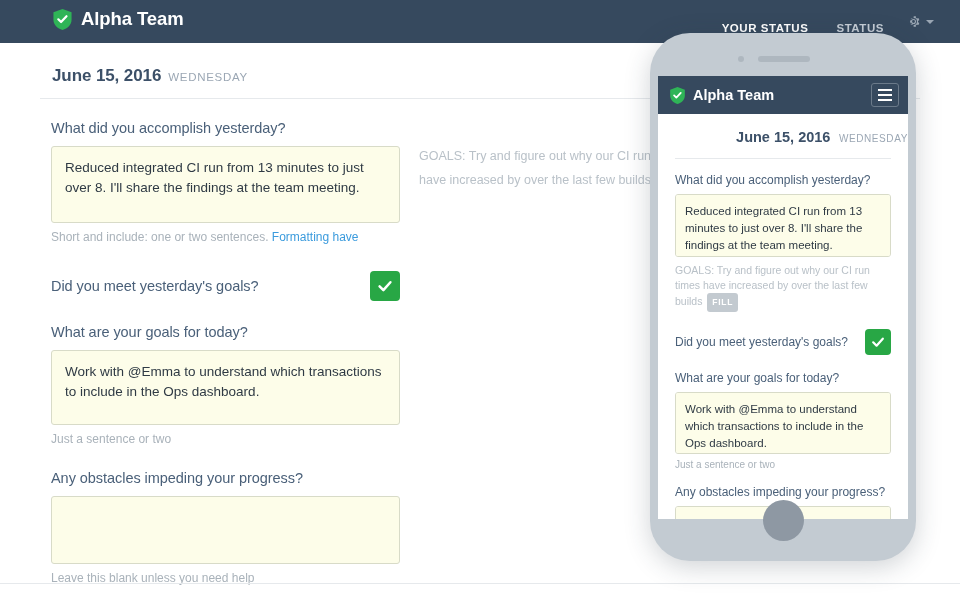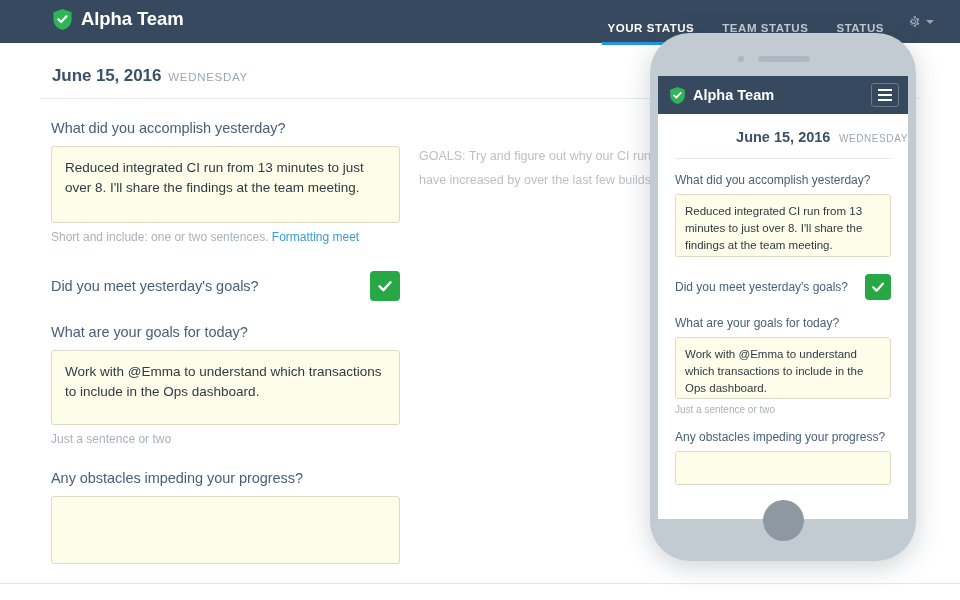--- a/index.html
+++ b/index.html
@@ -413,23 +413,20 @@
         <path d="M6.6 11.8 L9.5 14.7 L15.2 8.6" stroke="#ffffff" stroke-width="2.3" fill="none" stroke-linecap="round" stroke-linejoin="round"></path>
       </svg>
       <span class="brand-name">Alpha Team</span>
     </div>
 
     <div class="nav">
       <div class="nav-item active">
         <span>YOUR STATUS</span>
       </div>
       <div class="nav-item">
-        <span>TEAM STATUS</span>
-      </div>
-      <div class="nav-item">
         <span>STATUS</span>
       </div>
       <div class="nav-gear">
         <svg class="gear-glyph" width="15" height="15" viewBox="0 0 20 20">
           <path fill="#9aa6b3" d="M10 6.6a3.4 3.4 0 100 6.8 3.4 3.4 0 000-6.8zm0 5.3a1.9 1.9 0 110-3.8 1.9 1.9 0 010 3.8z"></path>
           <path fill="#9aa6b3" d="M17.3 11.5l-1.3-.6a6.2 6.2 0 000-1.8l1.3-.6a.6.6 0 00.3-.8l-.9-1.9a.6.6 0 00-.8-.3l-1.3.6a6.3 6.3 0 00-1.5-1l.2-1.4a.6.6 0 00-.5-.7h-2.1a.6.6 0 00-.6.7l.2 1.4a6.3 6.3 0 00-1.5 1l-1.3-.6a.6.6 0 00-.8.3l-.9 1.9a.6.6 0 00.3.8l1.3.6a6.2 6.2 0 000 1.8l-1.3.6a.6.6 0 00-.3.8l.9 1.9a.6.6 0 00.8.3l1.3-.6c.45.4.96.74 1.5 1l-.2 1.4a.6.6 0 00.6.7h2.1a.6.6 0 00.5-.7l-.2-1.4c.54-.26 1.05-.6 1.5-1l1.3.6a.6.6 0 00.8-.3l.9-1.9a.6.6 0 00-.3-.8zM10 14.6a4.6 4.6 0 110-9.2 4.6 4.6 0 010 9.2z"></path>
         </svg>
         <span class="caret"></span>
       </div>
     </div>
@@ -440,21 +437,21 @@
     <span class="date-dow">WEDNESDAY</span>
   </div>
   <div class="date-rule"></div>
 
   <div class="form-col">
 
     <p class="q-label">What did you accomplish yesterday?</p>
     <textarea class="ta tall" placeholder="" style="">Reduced integrated CI run from 13 minutes to just over 8. I'll share the findings at the team meeting.</textarea>
     <p class="hint">
       <span>Short and include: one or two sentences.</span>
-      <a href="#">Formatting meet</a>
+      <a href="#">Formatting have</a>
     </p>
 
     <div class="gap-a"></div>
 
     <div class="row-inline">
       <p class="q-label" style="margin:0">Did you meet yesterday's goals?</p>
       <div class="checkbox-green">
         <svg width="18" height="18" viewBox="0 0 20 20">
           <path d="M4 10.4 L8.2 14.6 L16 5.8" stroke="#ffffff" stroke-width="2.8" fill="none" stroke-linecap="round" stroke-linejoin="round"></path>
         </svg>
@@ -464,20 +461,21 @@
     <div class="gap-b"></div>
 
     <p class="q-label">What are your goals for today?</p>
     <textarea class="ta mid" placeholder="" style="">Work with @Emma to understand which transactions to include in the Ops dashboard.</textarea>
     <p class="hint">Just a sentence or two</p>
 
     <div class="gap-c"></div>
 
     <p class="q-label">Any obstacles impeding your progress?</p>
     <textarea class="ta blank" placeholder="" style=""></textarea>
+    <p class="hint">Leave this blank unless you need help</p>
   </div>
 
   <div class="goals-note">
     <span>GOALS:</span>
     <span>Try and figure out why our CI run times have increased by over the last few builds</span>
     <span class="fill-badge">FILL</span>
   </div>
 
   <div class="footer-rule"></div>
 </div>
@@ -504,20 +502,25 @@
 
     <div class="p-date-row">
       <span class="p-date-main">June 15, 2016</span>
       <span class="p-date-dow">WEDNESDAY</span>
     </div>
     <div class="p-rule"></div>
 
     <div class="p-body">
       <p class="p-q">What did you accomplish yesterday?</p>
       <textarea class="p-ta t1" style="">Reduced integrated CI run from 13 minutes to just over 8. I'll share the findings at the team meeting.</textarea>
+      <p class="p-note">
+        <span>GOALS:</span>
+        <span>Try and figure out why our CI run times have increased by over the last few builds</span>
+        <span class="p-fill">FILL</span>
+      </p>
 
       <div class="p-gap-a"></div>
 
       <div class="p-row-inline">
         <p class="p-q" style="margin:0">Did you meet yesterday's goals?</p>
         <div class="p-check">
           <svg width="16" height="16" viewBox="0 0 20 20">
             <path d="M4 10.4 L8.2 14.6 L16 5.8" stroke="#ffffff" stroke-width="2.8" fill="none" stroke-linecap="round" stroke-linejoin="round"></path>
           </svg>
         </div>

